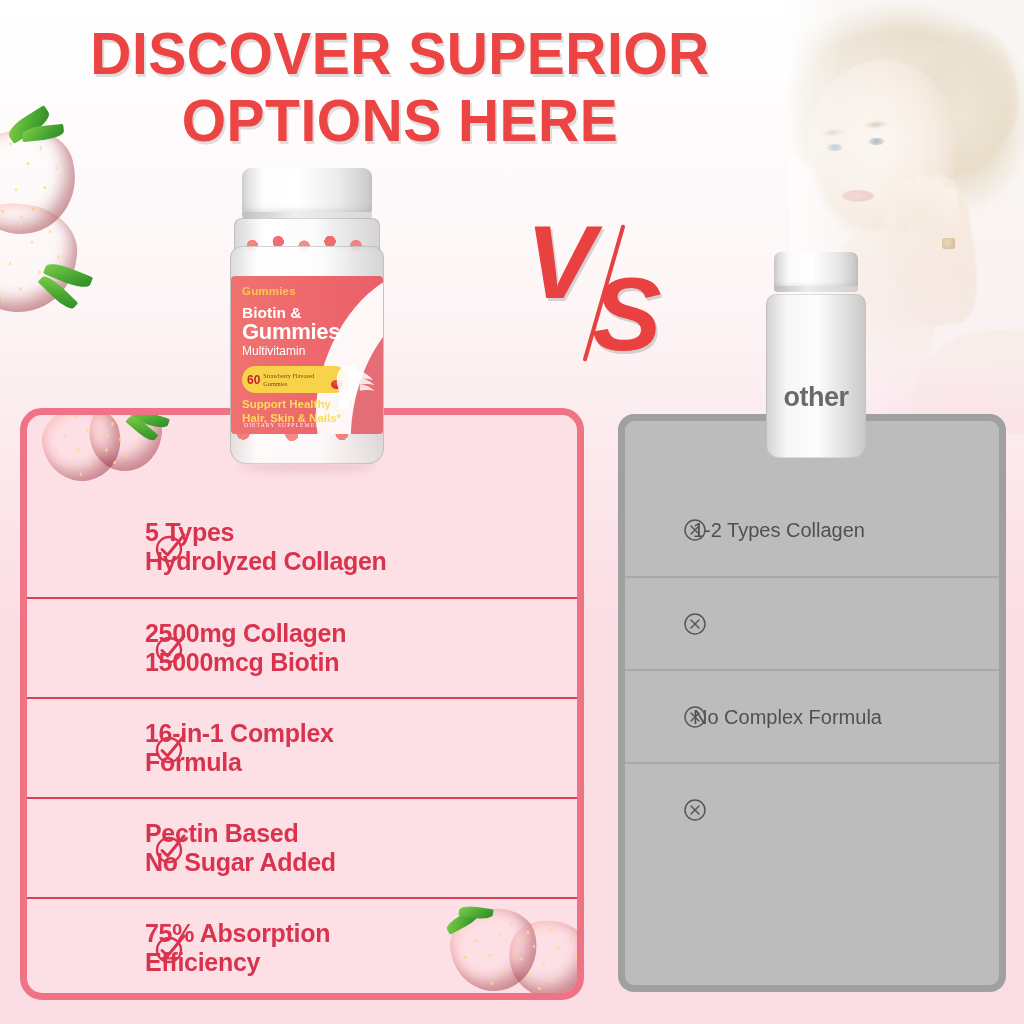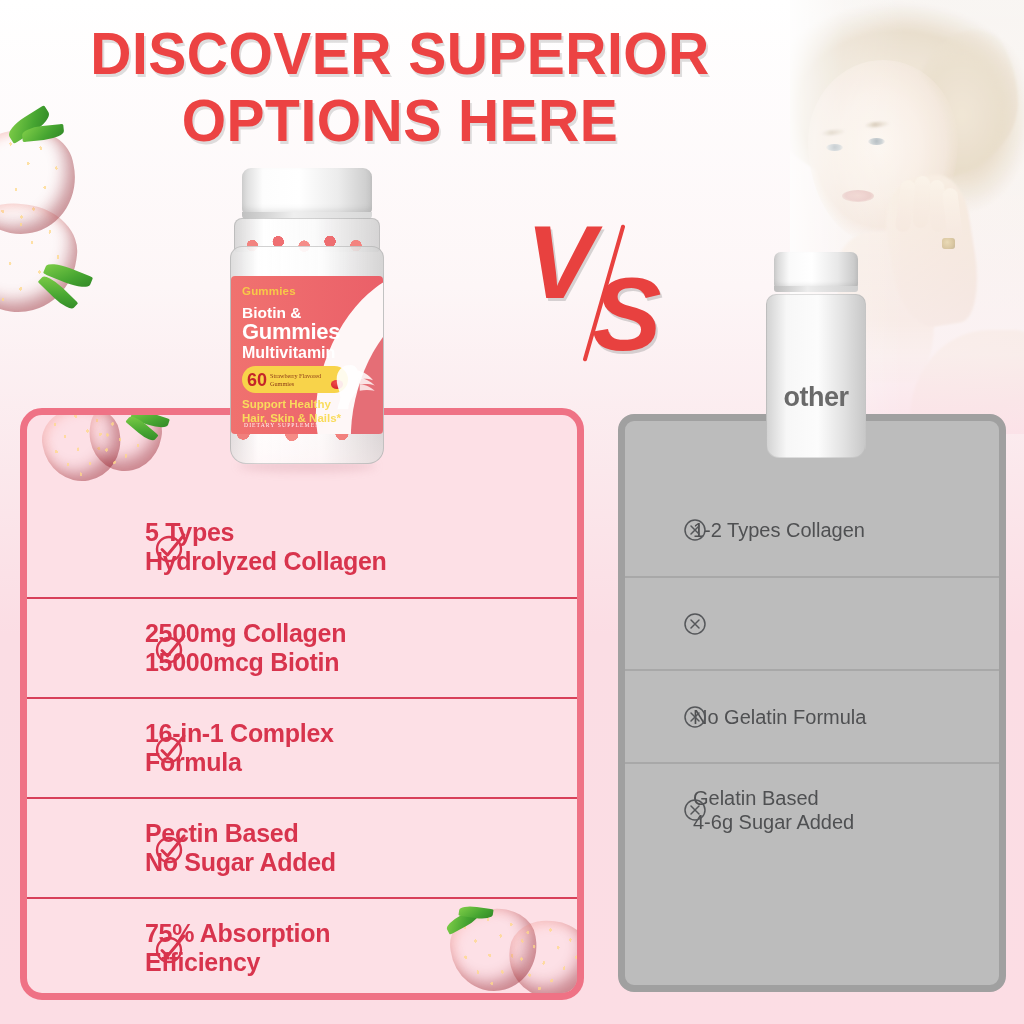--- a/index.html
+++ b/index.html
@@ -224,27 +224,27 @@
     position: absolute; right: -54px; top: 14px; width: 120px; height: 210px;
     background: #e0565f; opacity: .85; border-radius: 50%;
     transform: rotate(16deg) translateX(40px);
   }
   .b-brand {
     position: absolute; left: 11px; top: 9px; font-size: 11.5px; font-weight: bold;
     color: #f7c948; letter-spacing: .2px; z-index: 3;
   }
   .b-t1 { position: absolute; left: 11px; top: 28px; font-size: 15.5px; font-weight: bold; color: #fff; z-index: 3; }
   .b-t2 { position: absolute; left: 11px; top: 43px; font-size: 22px; font-weight: bold; color: #fff; letter-spacing: -.3px; z-index: 3; }
-  .b-t3 { position: absolute; left: 11px; top: 68px; font-size: 16px; font-weight: bold; color: #fff; z-index: 3; }
+  .b-t3 { position: absolute; left: 11px; top: 68px; font-size: 12px; font-weight: normal; color: #fff; z-index: 3; }
   .b-badge {
     position: absolute; left: 11px; top: 90px; width: 106px; height: 27px;
     border-radius: 14px; background: #f8d34a; z-index: 3;
     display: flex; align-items: center; padding-left: 5px; gap: 3px;
   }
-  .b-badge .num { font-size: 18px; font-weight: bold; color: #c4252a; line-height: 1; }
+  .b-badge .num { font-size: 12px; font-weight: bold; color: #c4252a; line-height: 1; }
   .b-badge .txt { font-size: 6.2px; color: #8c3b18; line-height: 1.15; font-family: "Liberation Serif", serif; }
   .b-badge .berrychip {
     position: absolute; right: 5px; bottom: 4px; width: 12px; height: 9px; border-radius: 50% 50% 55% 55%;
     background: radial-gradient(ellipse at 38% 32%, #ef4a48 0%, #d62630 70%, #b31623 100%);
   }
   .b-sup1 { position: absolute; left: 11px; top: 122px; font-size: 11.5px; font-weight: bold; color: #f9dc5c; z-index: 3; line-height: 1.18; }
   .b-dietary { position: absolute; left: 13px; top: 146px; font-size: 5.6px; letter-spacing: 1.1px; color: #fff2f2; z-index: 3; font-family: "Liberation Serif", serif; }
   .b-woman {
     position: absolute; right: 6px; top: 82px; width: 54px; height: 62px; z-index: 3; opacity: .95;
   }
@@ -479,24 +479,22 @@
       <svg class="x-icon" viewBox="0 0 24 24">
         <circle cx="12" cy="12" r="10" fill="none" stroke="#55575a" stroke-width="1.5"></circle>
         <path d="M8 8 L16 16 M16 8 L8 16" stroke="#55575a" stroke-width="1.5" stroke-linecap="round"></path>
       </svg>
     </div>
     <div class="row-r">
       <svg class="x-icon" viewBox="0 0 24 24">
         <circle cx="12" cy="12" r="10" fill="none" stroke="#55575a" stroke-width="1.5"></circle>
         <path d="M8 8 L16 16 M16 8 L8 16" stroke="#55575a" stroke-width="1.5" stroke-linecap="round"></path>
       </svg>
-      <div class="rr-text" style="white-space:pre-line">No Gelatin Formula</div>
+      <div class="rr-text" style="white-space:pre-line">No Complex Formula</div>
     </div>
     <div class="row-r">
       <svg class="x-icon" viewBox="0 0 24 24">
         <circle cx="12" cy="12" r="10" fill="none" stroke="#55575a" stroke-width="1.5"></circle>
         <path d="M8 8 L16 16 M16 8 L8 16" stroke="#55575a" stroke-width="1.5" stroke-linecap="round"></path>
       </svg>
-      <div class="rr-text" style="white-space:pre-line">Gelatin Based
-4-6g Sugar Added</div>
     </div>
   </div>
 </div>
 
 </body></html>

